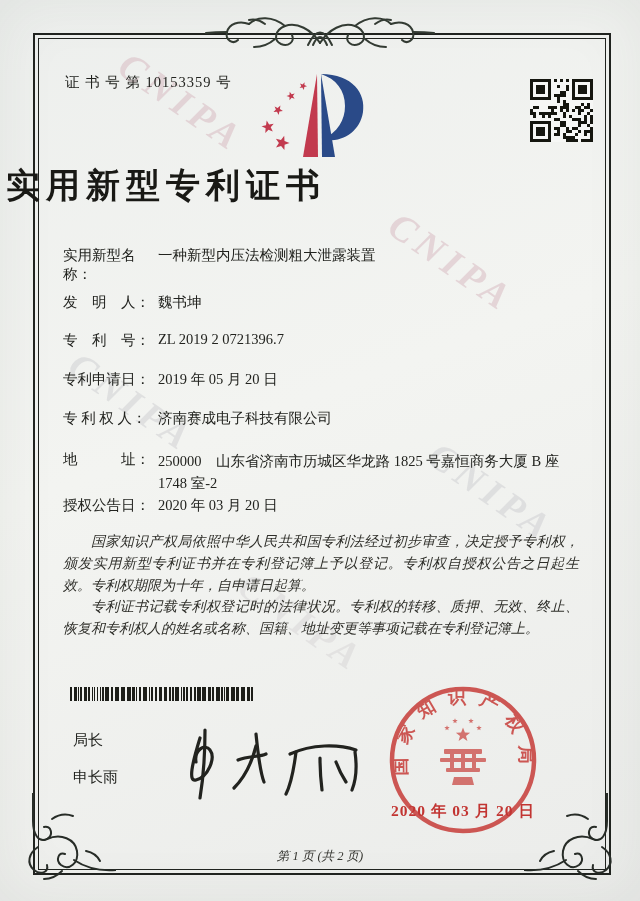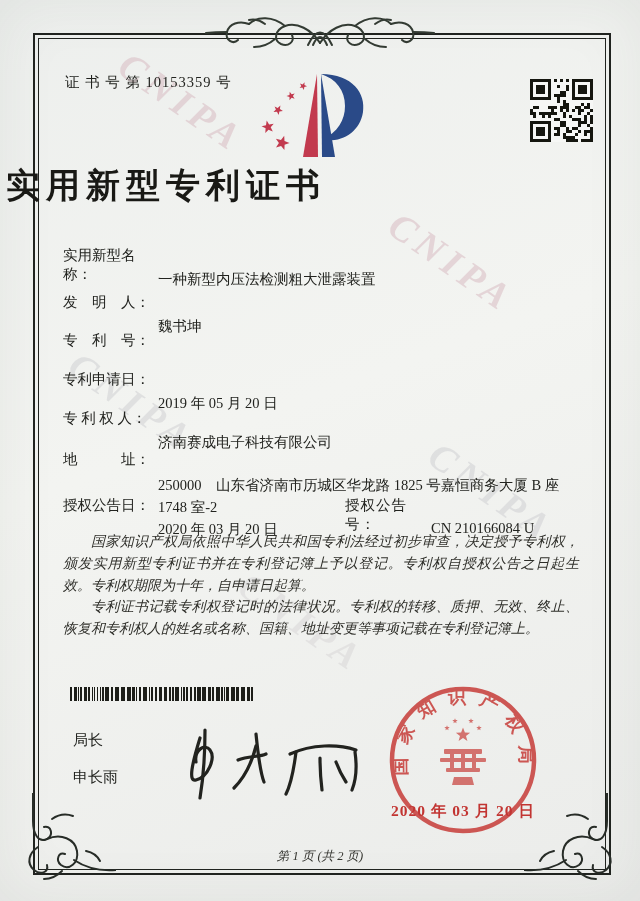--- a/index.html
+++ b/index.html
@@ -21,21 +21,21 @@
   .orn-bl{left:16px;top:793px;stroke:#272c27;}
   .orn-br{left:524px;top:793px;transform:scaleX(-1);stroke:#272c27;}
   .cert-no{position:absolute;left:65px;top:73px;font-size:14.5px;letter-spacing:1px;}
   .qr{position:absolute;left:530px;top:79px;}
   .logo{position:absolute;left:245px;top:70px;}
   .title{position:absolute;left:0;top:163px;width:640px;margin:0;text-align:left;
       font-size:34px;font-weight:bold;letter-spacing:6px;text-indent:6px;color:#191915;}
   .fields{position:absolute;left:63px;top:246px;width:516px;font-size:14.5px;}
   .fields .row{position:absolute;left:0;display:flex;width:516px;}
   .lbl{flex:none;width:95px;}
-  .val{flex:none;margin-top:24px;}
+  .val{flex:none;}
   .r1{top:0}.r2{top:47px}.r3{top:85px}.r4{top:124px}.r5{top:163px}.r6{top:204px}.r7{top:250px}
   .addr-val{width:424px;line-height:22px;}
   .pair2{position:absolute;left:282px;top:0;display:flex;}
   .pair2 .lbl{width:86px;letter-spacing:1px;}
   .para{position:absolute;left:63px;width:516px;margin:0;font-size:14px;line-height:21.8px;
       text-align:justify;text-indent:2em;font-style:italic;color:#2e2e29;}
   .p1{top:531px;} .p2{top:596px;}
   .barcode{position:absolute;left:70px;top:687px;}
   .signer-title{position:absolute;left:73px;top:731px;font-size:15px;
       font-family:"Liberation Sans","DejaVu Sans",sans-serif;}
@@ -244,40 +244,37 @@
     <div class="row r1">
       <span class="lbl">实用新型名称：</span>
       <span class="val">一种新型内压法检测粗大泄露装置</span>
     </div>
     <div class="row r2">
       <span class="lbl">发　明　人：</span>
       <span class="val">魏书坤</span>
     </div>
     <div class="row r3">
       <span class="lbl">专　利　号：</span>
+      <span class="val">ZL 2019 2 0721396.7</span>
     </div>
     <div class="row r4">
       <span class="lbl">专利申请日：</span>
       <span class="val">2019 年 05 月 20 日</span>
     </div>
     <div class="row r5">
       <span class="lbl">专 利 权 人：</span>
       <span class="val">济南赛成电子科技有限公司</span>
     </div>
     <div class="row r6">
       <span class="lbl">地　　　址：</span>
       <span class="val addr-val">250000　山东省济南市历城区华龙路 1825 号嘉恒商务大厦 B 座 1748 室-2</span>
     </div>
     <div class="row r7">
       <span class="lbl">授权公告日：</span>
       <span class="val">2020 年 03 月 20 日</span>
-      <span class="pair2">
-        <span class="lbl">授权公告号：</span>
-        <span class="val">CN 210166084 U</span>
-      </span>
     </div>
   </div>
 
   <p class="para p2">专利证书记载专利权登记时的法律状况。专利权的转移、质押、无效、终止、恢复和专利权人的姓名或名称、国籍、地址变更等事项记载在专利登记簿上。</p>
   <p class="para p1">国家知识产权局依照中华人民共和国专利法经过初步审查，决定授予专利权，颁发实用新型专利证书并在专利登记簿上予以登记。专利权自授权公告之日起生效。专利权期限为十年，自申请日起算。</p>
 
   <svg class="barcode" width="185" height="14" viewBox="0 0 185 14">
     <g id="bc" fill="#1d1e19">
         <rect x="0" y="0" width="2" height="14"></rect>
         <rect x="4" y="0" width="3" height="14"></rect>

